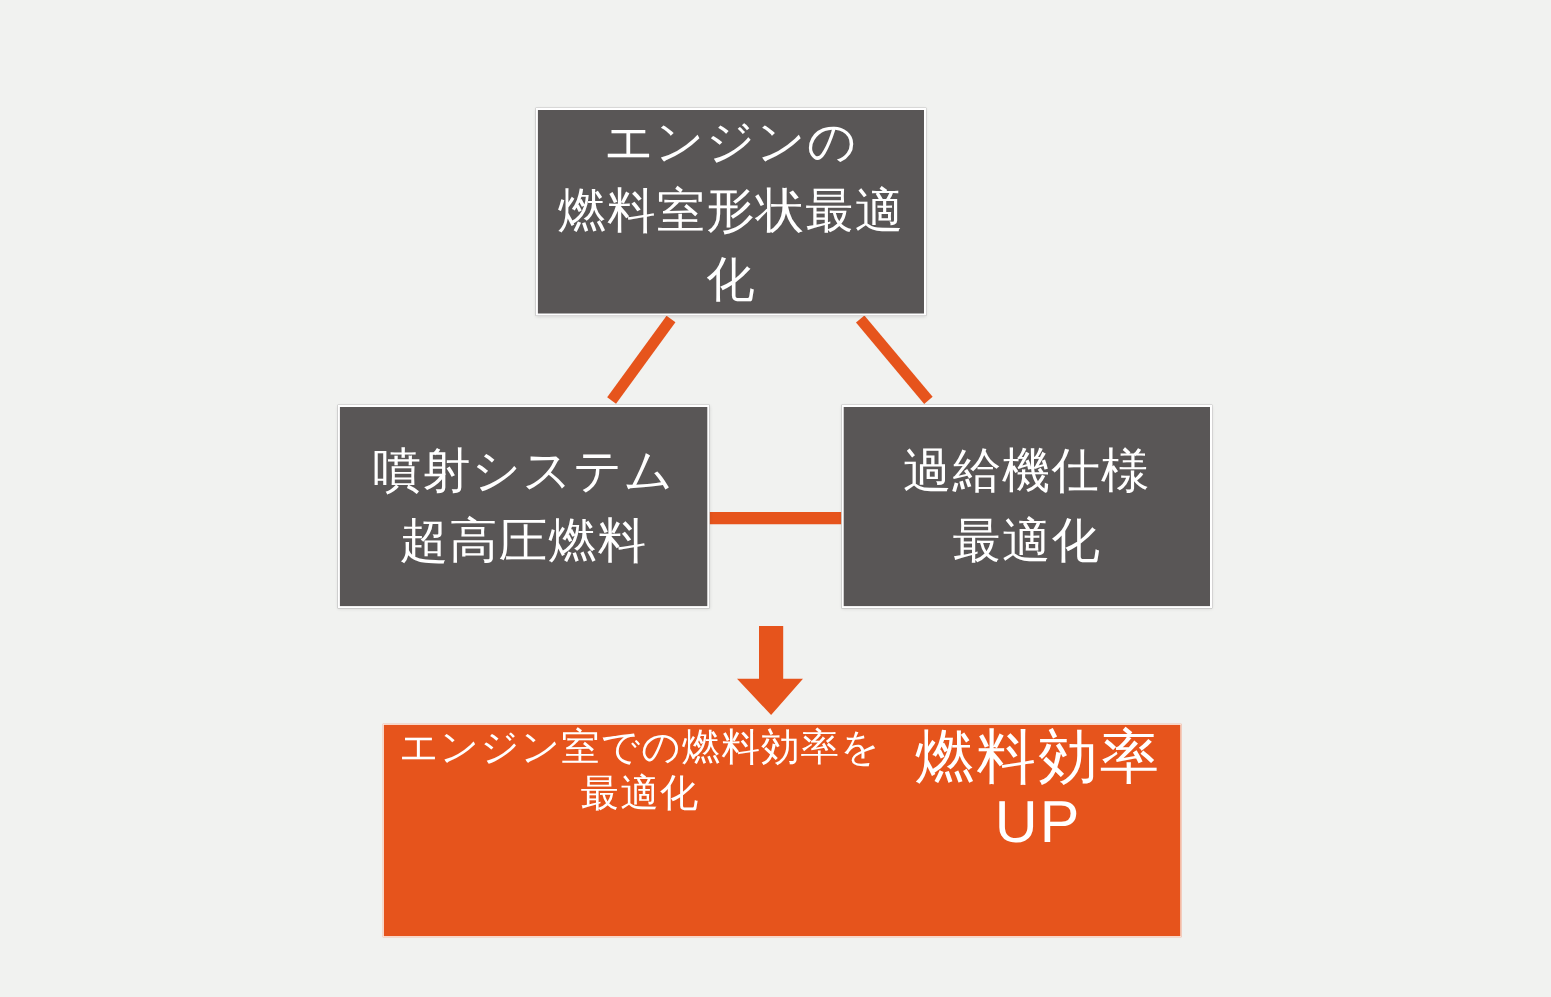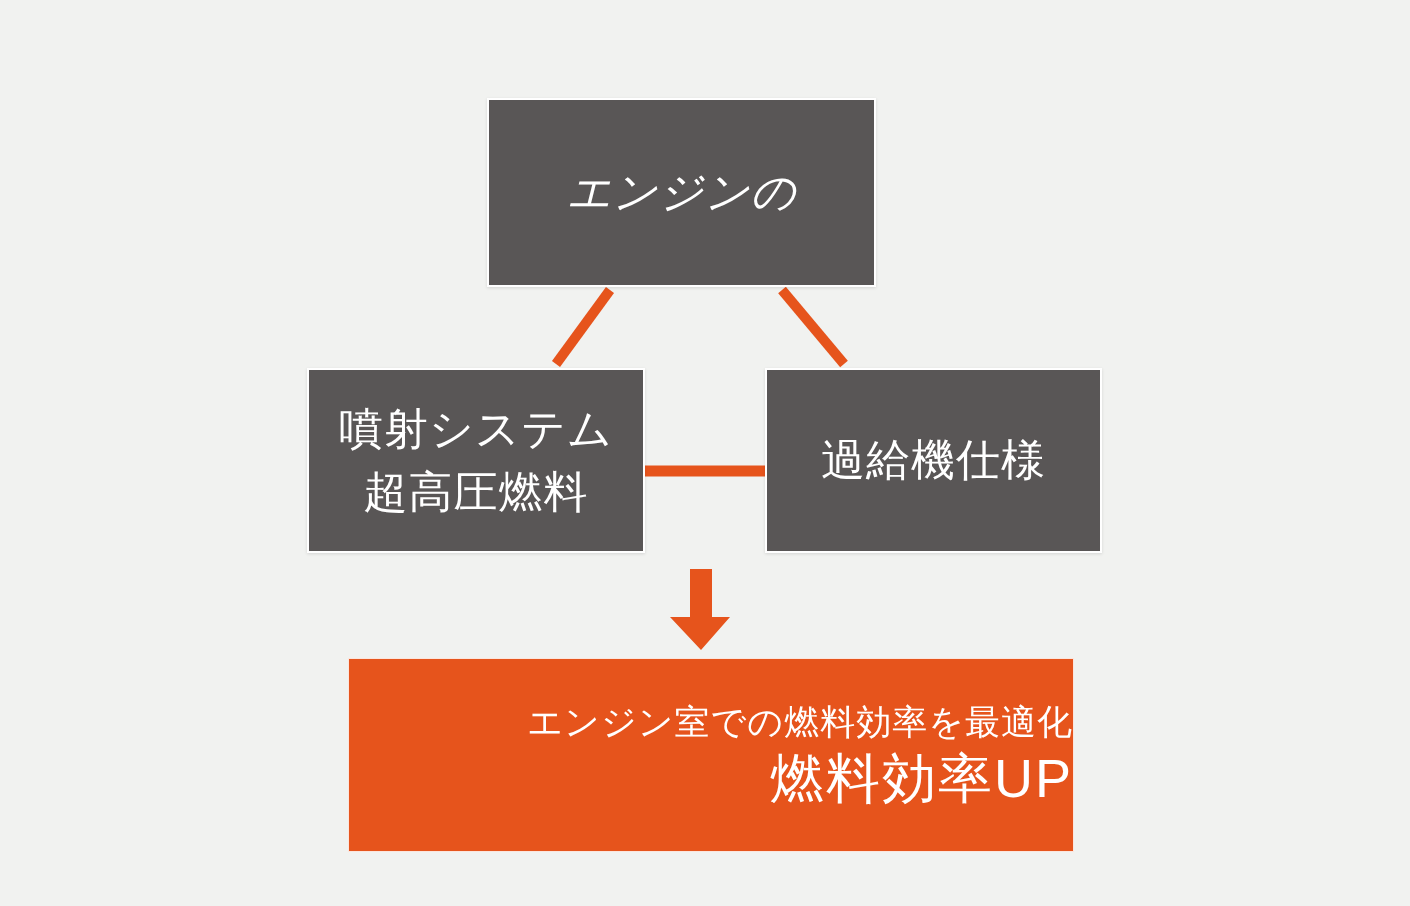--- a/index.html
+++ b/index.html
@@ -28,33 +28,33 @@
     display:flex;
     flex-direction:column;
     align-items:center;
     justify-content:center;
     text-align:center;
     font-size:44px;
     line-height:1.42;
     letter-spacing:1px;
     z-index:2;
   }
-  .node-top   {left:487px; top:98px;  width:389px; height:189px;font-style:italic;}
+  .node-top   {left:487px; top:98px;  width:355px; height:189px;}
   .node-left  {left:307px; top:368px; width:338px; height:185px;}
   .node-right {left:765px; top:368px; width:337px; height:185px;}
   .result{
     position:absolute;
     left:348px; top:658px;
     width:726px; height:194px;
     background:var(--accent);
     border:1px solid rgba(255,255,255,0.85);
     color:var(--text);
     display:flex;
-    flex-direction:column;
-    align-items:flex-end;
+    flex-direction:row;
+    align-items:flex-start;
     justify-content:center;
     text-align:center;
     z-index:2;
   }
   .result-subtitle{
     font-size:35px;
     line-height:1.2;
     letter-spacing:1px;
     margin-bottom:6px;
   }
@@ -79,29 +79,31 @@
 
   <svg class="connector-layer" viewBox="0 0 1410 906" xmlns="http://www.w3.org/2000/svg">
     <line x1="610" y1="290" x2="556" y2="364" stroke-width="10"></line>
     <line x1="782" y1="290" x2="844" y2="364" stroke-width="10"></line>
     <line x1="645" y1="471" x2="765" y2="471" stroke-width="11"></line>
     <path d="M690 569 L712 569 L712 617 L730 617 L701 650 L670 617 L690 617 Z"></path>
   </svg>
 
   <div class="node node-top">
     <span>エンジンの</span>
+    <span>燃料室形状最適化</span>
   </div>
 
   <div class="node node-left">
     <span>噴射システム</span>
     <span>超高圧燃料</span>
   </div>
 
   <div class="node node-right">
     <span>過給機仕様</span>
+    <span>最適化</span>
   </div>
 
   <div class="result">
     <div class="result-subtitle">エンジン室での燃料効率を最適化</div>
     <div class="result-title">燃料効率UP</div>
   </div>
 
 </div>
 
 </body></html>

